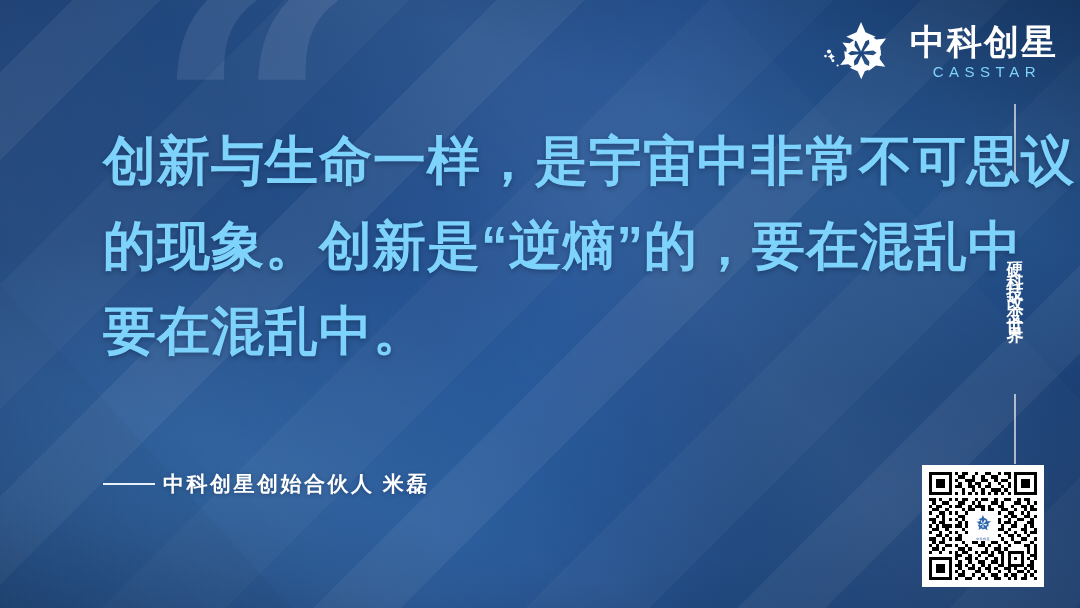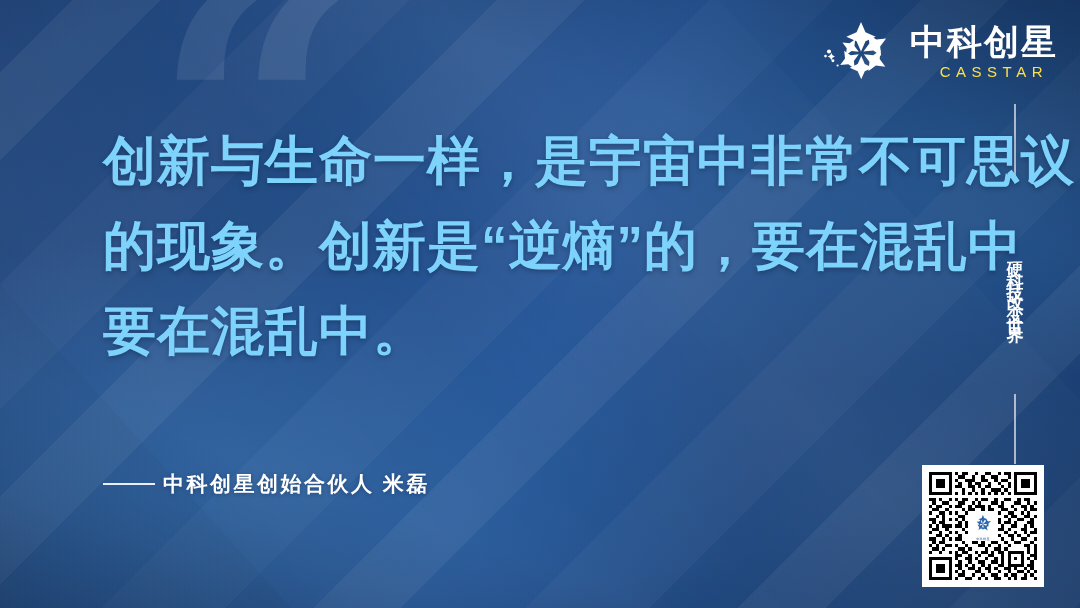--- a/index.html
+++ b/index.html
@@ -115,25 +115,25 @@
     font-size: 35px;
     font-weight: 700;
     color: #ffffff;
     letter-spacing: 2px;
     line-height: 1.05;
     white-space: nowrap;
   }
   .logo-en {
     font-size: 15px;
     font-weight: 400;
-    color: #fde047;
+    color: #7dd3fc;
     letter-spacing: 5.5px;
     line-height: 1.1;
     margin-top: 3px;
-    margin-right: 10px;
+    margin-right: 17px;
     white-space: nowrap;
   }
 
   
   .slogan-col {
     position: absolute;
     right: 48px;
     top: 104px;
     width: 34px;
     height: 360px;

